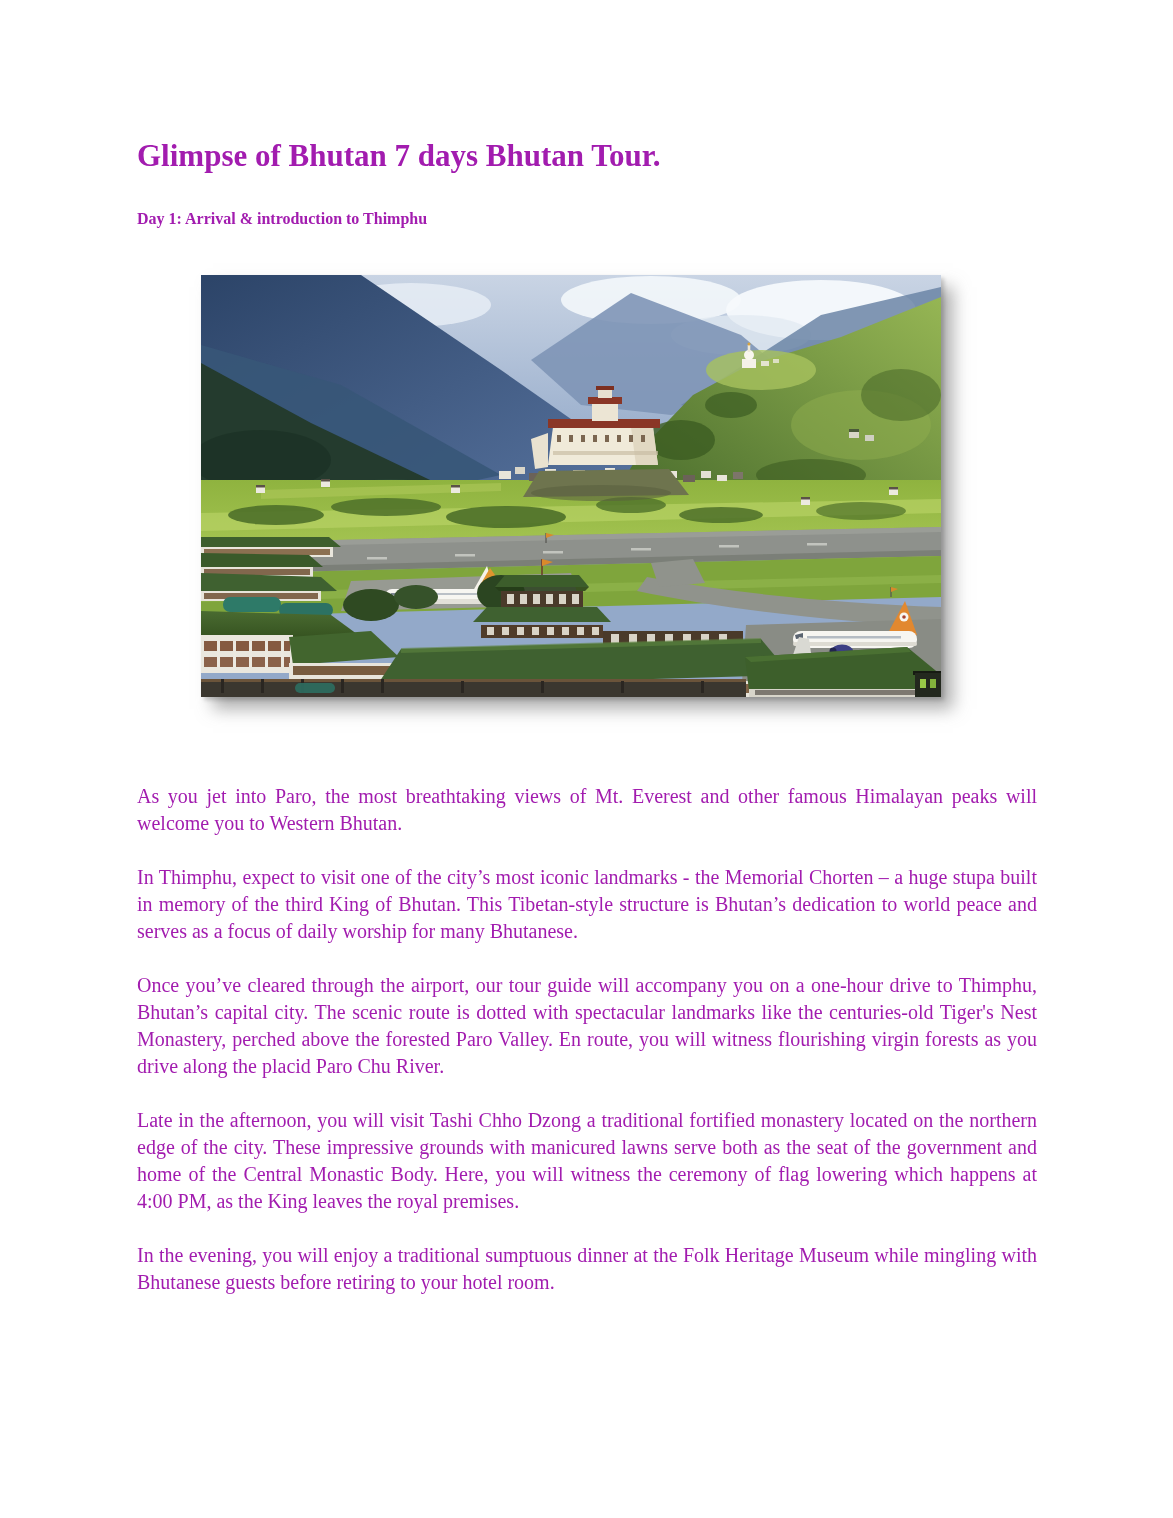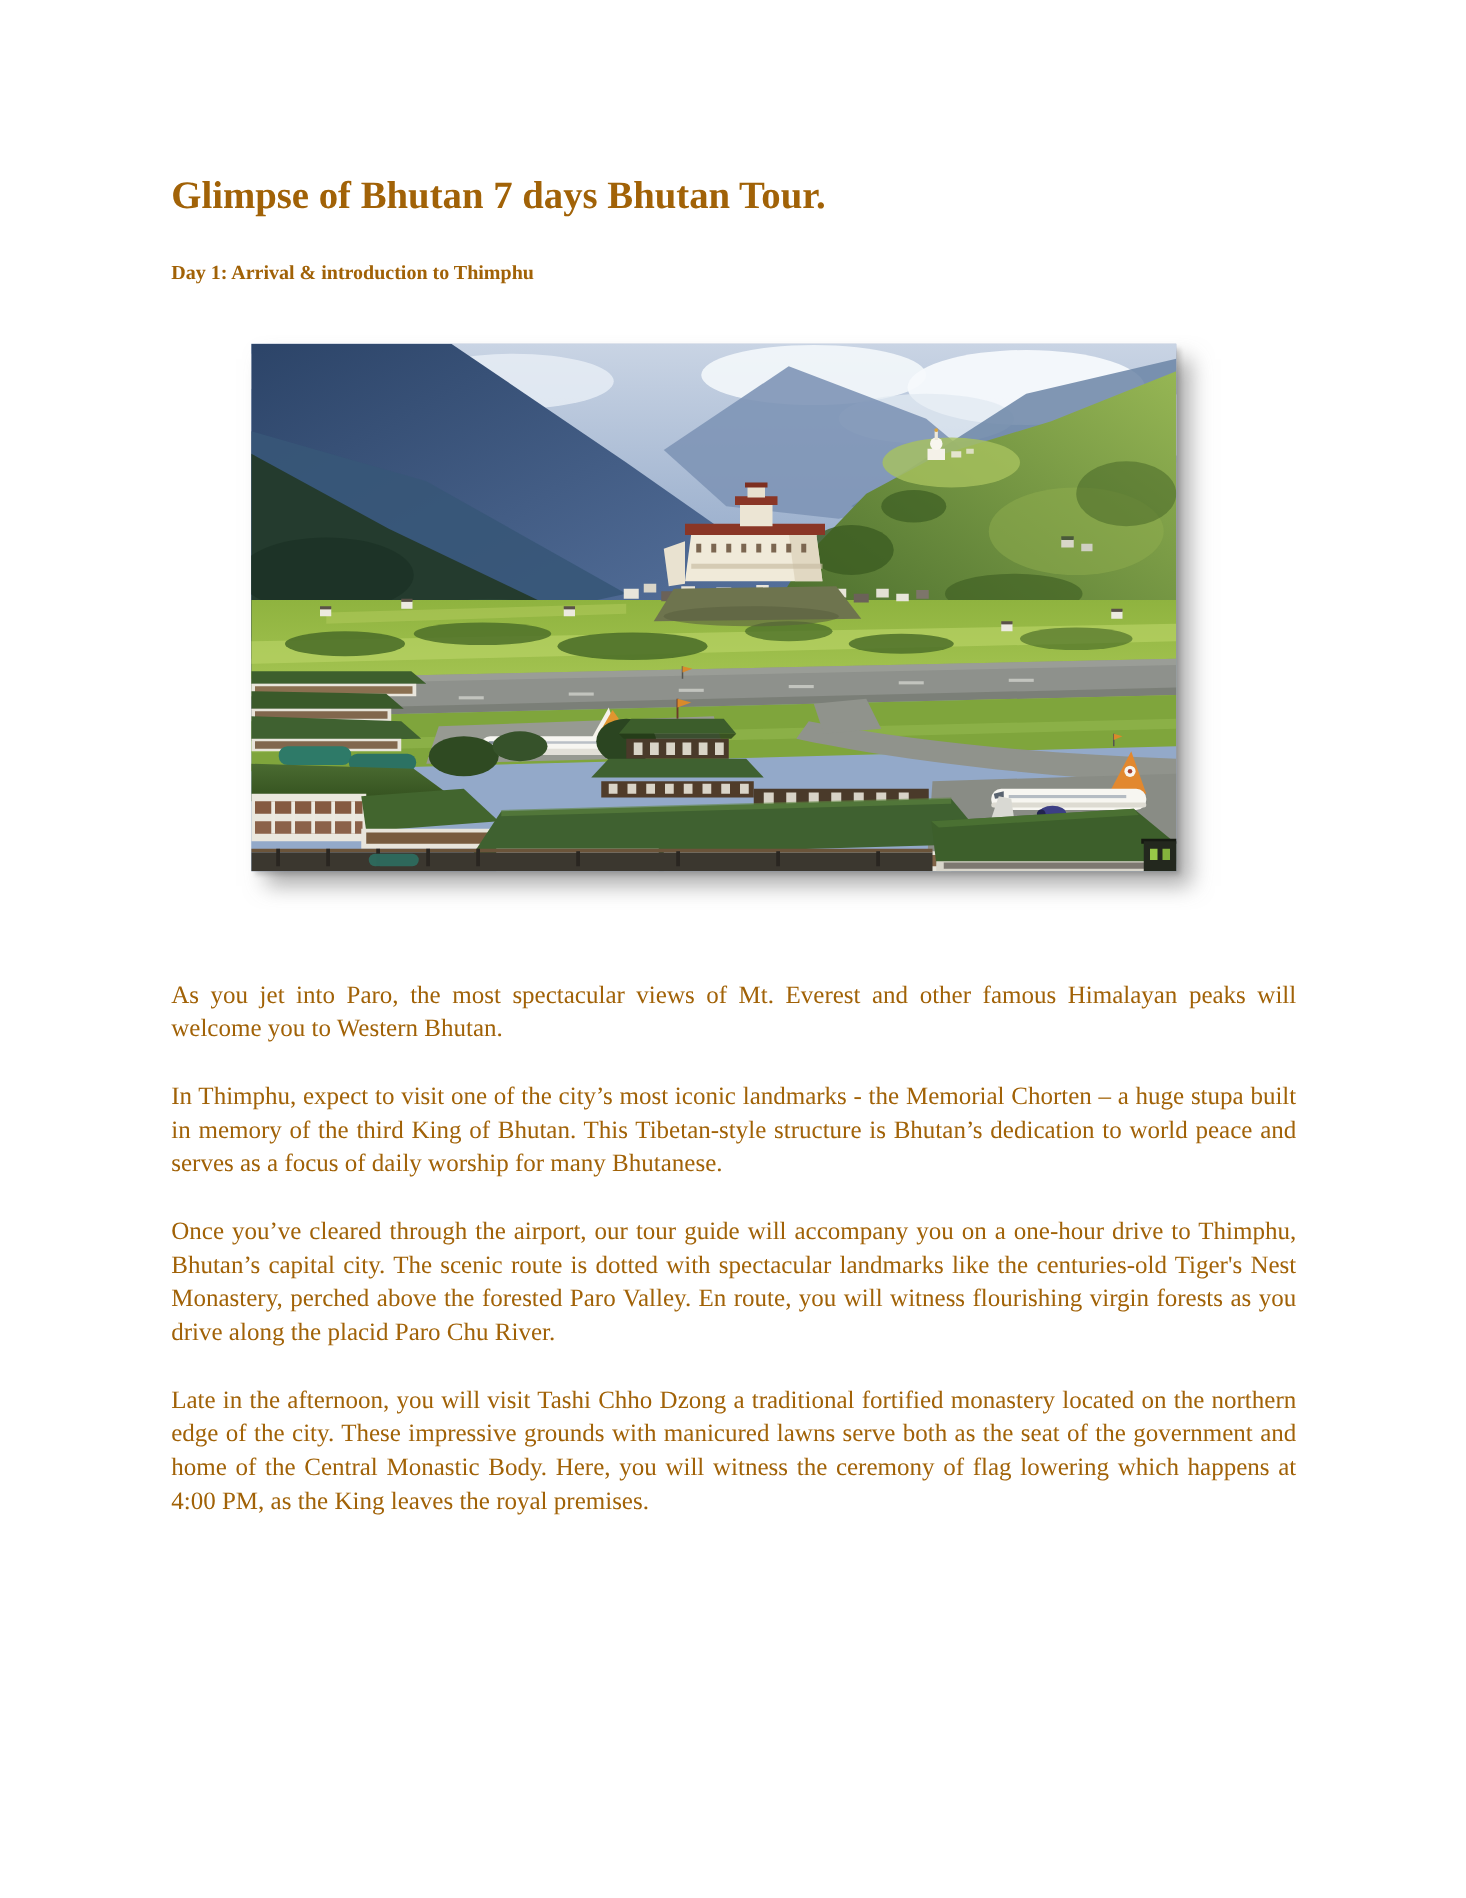--- a/index.html
+++ b/index.html
@@ -4,21 +4,21 @@
 <title>Document</title>
 <style>
   html, body { margin: 0; padding: 0; background: #ffffff; }
   .page {
     position: relative;
     width: 1173px;
     height: 1518px;
     background: #ffffff;
     overflow: hidden;
     font-family: "Liberation Serif", "DejaVu Serif", serif;
-    color: #a16207;
+    color: #a21caf;
   }
   .content {
     margin-left: 137px;
     width: 900px;
     padding-top: 138px;
   }
   h1.doc-title {
     font-size: 31px;
     font-weight: bold;
     line-height: 1.15;
@@ -361,19 +361,20 @@
               <rect x="260" y="406" width="3" height="12"></rect>
             <rect x="340" y="406" width="3" height="12"></rect>
               <rect x="420" y="406" width="3" height="12"></rect>
             <rect x="500" y="406" width="3" height="12"></rect>
           </g>
           <rect x="94" y="408" width="40" height="10" rx="5" fill="#2d6e60" opacity="0.9"></rect>
         </g>
       </svg>
     </figure>
 
-    <p class="body-text lead">As you jet into Paro, the most spectacular views of Mt. Everest and other famous Himalayan peaks will welcome you to Western Bhutan.</p>
+    <p class="body-text lead">As you jet into Paro, the most breathtaking views of Mt. Everest and other famous Himalayan peaks will welcome you to Western Bhutan.</p>
     <p class="body-text">In Thimphu, expect to visit one of the city’s most iconic landmarks - the Memorial Chorten – a huge stupa built in memory of the third King of Bhutan. This Tibetan-style structure is Bhutan’s dedication to world peace and serves as a focus of daily worship for many Bhutanese.</p>
     <p class="body-text">Once you’ve cleared through the airport, our tour guide will accompany you on a one-hour drive to Thimphu, Bhutan’s capital city. The scenic route is dotted with spectacular landmarks like the centuries-old Tiger's Nest Monastery, perched above the forested Paro Valley. En route, you will witness flourishing virgin forests as you drive along the placid Paro Chu River.</p>
     <p class="body-text">Late in the afternoon, you will visit Tashi Chho Dzong a traditional fortified monastery located on the northern edge of the city. These impressive grounds with manicured lawns serve both as the seat of the government and home of the Central Monastic Body. Here, you will witness the ceremony of flag lowering which happens at 4:00 PM, as the King leaves the royal premises.</p>
+    <p class="body-text">In the evening, you will enjoy a traditional sumptuous dinner at the Folk Heritage Museum while mingling with Bhutanese guests before retiring to your hotel room.</p>
 
   </div>
 </div>
 
 </body></html>

